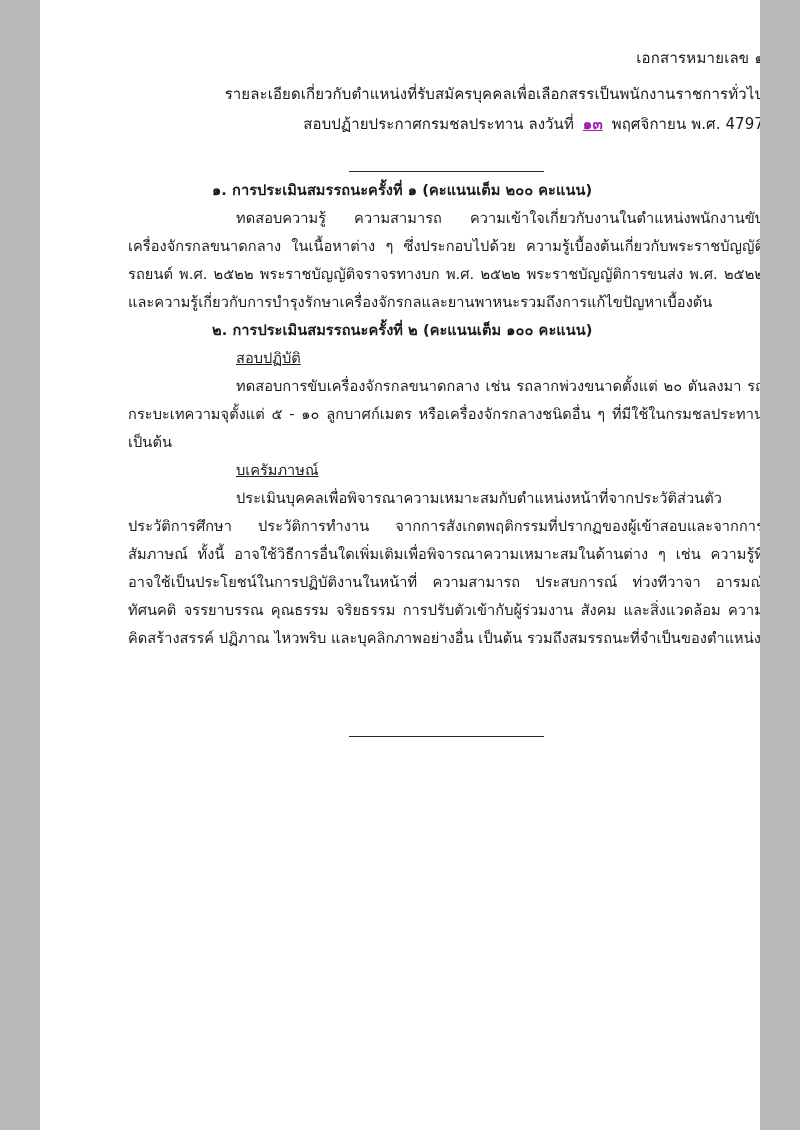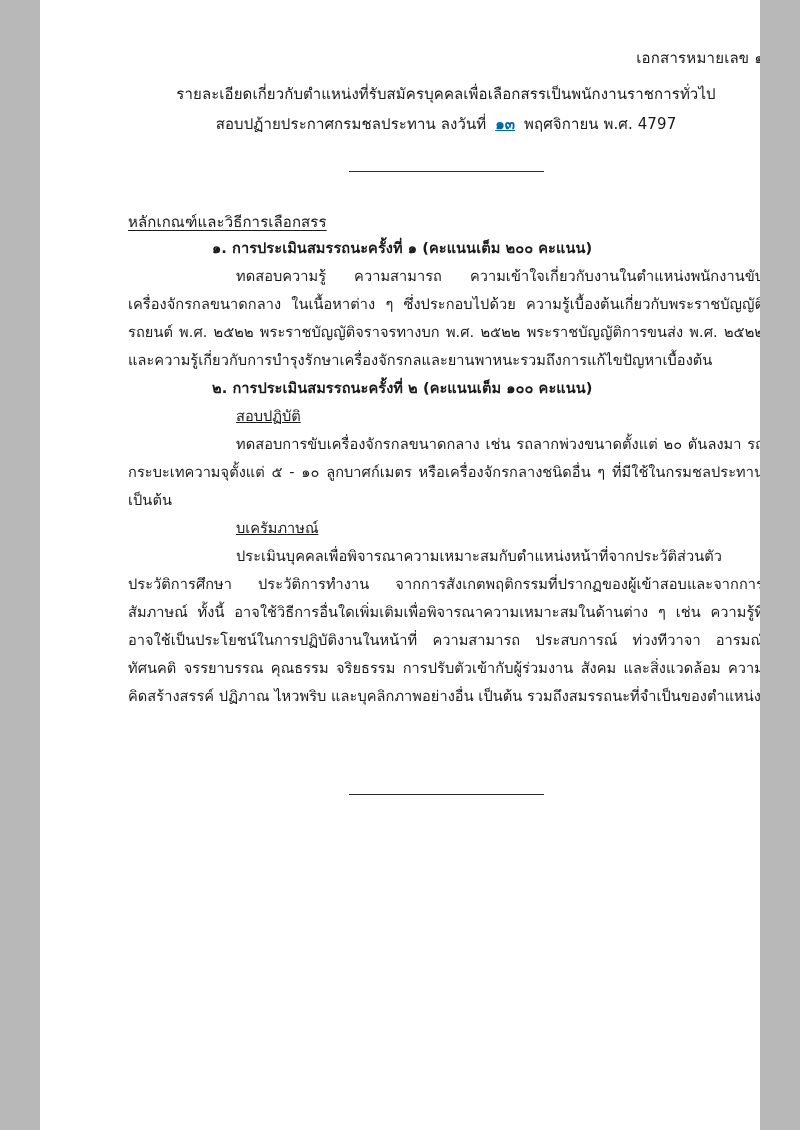--- a/index.html
+++ b/index.html
@@ -24,34 +24,34 @@
     width: 636px;
   }
   .doc-number {
     text-align: right;
     font-size: 15px;
     line-height: 1.6;
     letter-spacing: 0.2px;
   }
   .title-block {
     margin-top: 10px;
-    text-align: center;
+    text-align: right;
   }
   .title-line-1 {
     font-size: 15px;
     line-height: 1.9;
     letter-spacing: 0.1px;
   }
   .title-line-2 {
     font-size: 15px;
     line-height: 2.0;
     letter-spacing: 0.1px;
   }
   .date-num {
-    color: #0369a1;
+    color: #a21caf;
     font-weight: bold;
     padding: 0 4px;
     text-decoration: underline;
   }
   .rule-wrap {
     text-align: center;
     margin-top: 18px;
   }
   .rule {
     display: inline-block;
@@ -110,21 +110,20 @@
         <span>สอบปฏ้ายประกาศกรมชลประทาน ลงวันที่</span>
         <span class="date-num">๑๓</span>
         <span>พฤศจิกายน พ.ศ. 4797</span>
       </div>
     </div>
 
     <div class="rule-wrap">
       <span class="rule"></span>
     </div>
 
-    <div class="section-heading">หลักเกณฑ์และวิธีการเลือกสรร</div>
 
 
     <p class="body indent-1 block-gap bold">๑. การประเมินสมรรถนะครั้งที่ ๑  (คะแนนเต็ม ๒๐๐ คะแนน)</p>
     <p class="body indent-2">ทดสอบความรู้ ความสามารถ ความเข้าใจเกี่ยวกับงานในตำแหน่งพนักงานขับเครื่องจักรกลขนาดกลาง ในเนื้อหาต่าง ๆ ซึ่งประกอบไปด้วย ความรู้เบื้องต้นเกี่ยวกับพระราชบัญญัติรถยนต์ พ.ศ. ๒๕๒๒ พระราชบัญญัติจราจรทางบก พ.ศ. ๒๕๒๒ พระราชบัญญัติการขนส่ง พ.ศ. ๒๕๒๒ และความรู้เกี่ยวกับการบำรุงรักษาเครื่องจักรกลและยานพาหนะรวมถึงการแก้ไขปัญหาเบื้องต้น</p>
 
     <p class="body indent-1 block-gap bold">๒. การประเมินสมรรถนะครั้งที่ ๒  (คะแนนเต็ม ๑๐๐ คะแนน)</p>
     <p class="sub-head">สอบปฏิบัติ</p>
     <p class="body indent-2">ทดสอบการขับเครื่องจักรกลขนาดกลาง เช่น รถลากพ่วงขนาดตั้งแต่ ๒๐ ตันลงมา รถกระบะเทความจุตั้งแต่ ๕ - ๑๐ ลูกบาศก์เมตร หรือเครื่องจักรกลางชนิดอื่น ๆ ที่มีใช้ในกรมชลประทาน เป็นต้น</p>
 
     <p class="sub-head">บเครัมภาษณ์</p>

